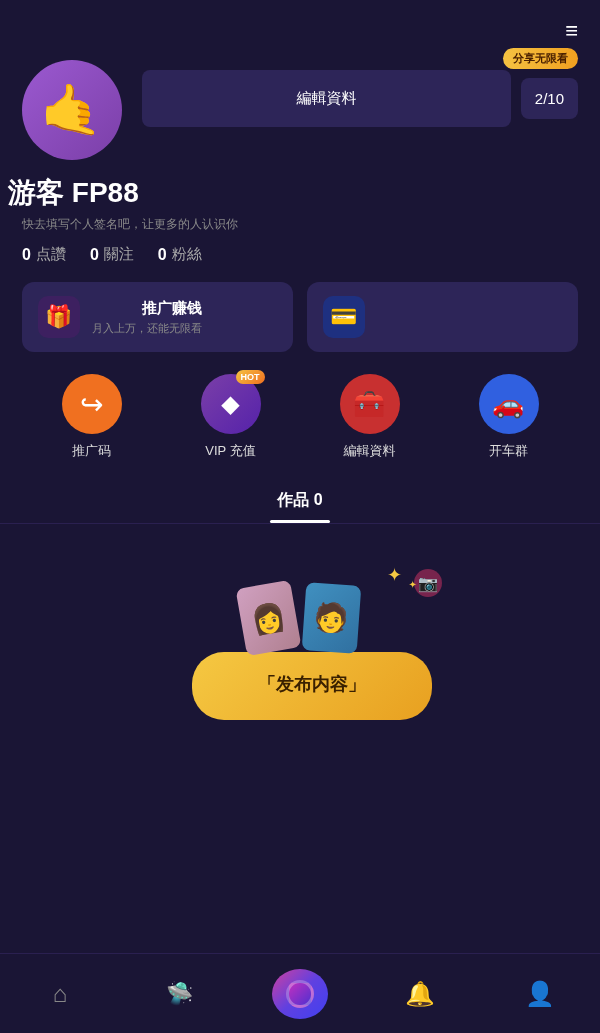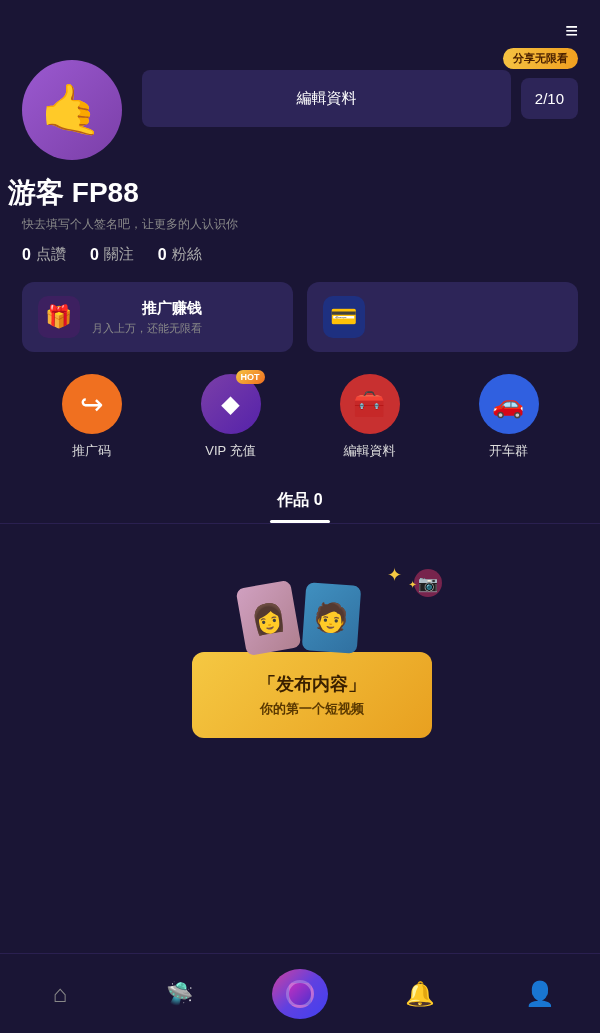--- a/index.html
+++ b/index.html
@@ -242,21 +242,21 @@
     
     .empty-state {
       display: flex;
       flex-direction: column;
       align-items: center;
       padding: 30px 22px;
       gap: 10px;
     }
     .publish-card {
       background: linear-gradient(135deg, #f5c842, #e8a020);
-      border-radius: 12px;
+      border-radius: 32px;
       width: 240px;
       padding: 20px;
       text-align: center;
       color: #3a2000;
       font-weight: bold;
       font-size: 16px;
       position: relative;
       margin-top: 20px;
       margin-left: 24px;
     }
@@ -411,21 +411,20 @@
     <div style="display:flex; justify-content:center; gap:8px; margin-bottom:-20px; position:relative; z-index:2;">
       <div style="width:55px;height:68px;border-radius:8px;background:linear-gradient(135deg,#d0a0c0,#b08090);transform:rotate(-10deg);display:flex;align-items:center;justify-content:center;font-size:28px;">👩</div>
       <div style="width:55px;height:68px;border-radius:8px;background:linear-gradient(135deg,#4090c0,#3070a0);transform:rotate(4deg);display:flex;align-items:center;justify-content:center;font-size:28px;">🧑</div>
       <div style="position:absolute;right:-10px;top:-15px;width:28px;height:28px;background:#c0306090;border-radius:50%;display:flex;align-items:center;justify-content:center;font-size:16px;">📷</div>
     </div>
 
     <span style="position:absolute;top:-20px;right:30px;color:#f5c842;font-size:18px;z-index:3;">✦</span>
     <span style="position:absolute;top:-5px;right:15px;color:#f5c842;font-size:10px;z-index:3;">✦</span>
     <div class="publish-card">
       <div class="publish-card-title">「发布内容」</div>
-      <div class="publish-card-sub">你的第一个短视频</div>
     </div>
   </div>
 </div>
 
 <div class="bottom-nav">
   <div class="nav-item">
     <span class="nav-icon">⌂</span>
   </div>
   <div class="nav-item">
     <span class="nav-icon" style="font-size:22px;">🛸</span>

